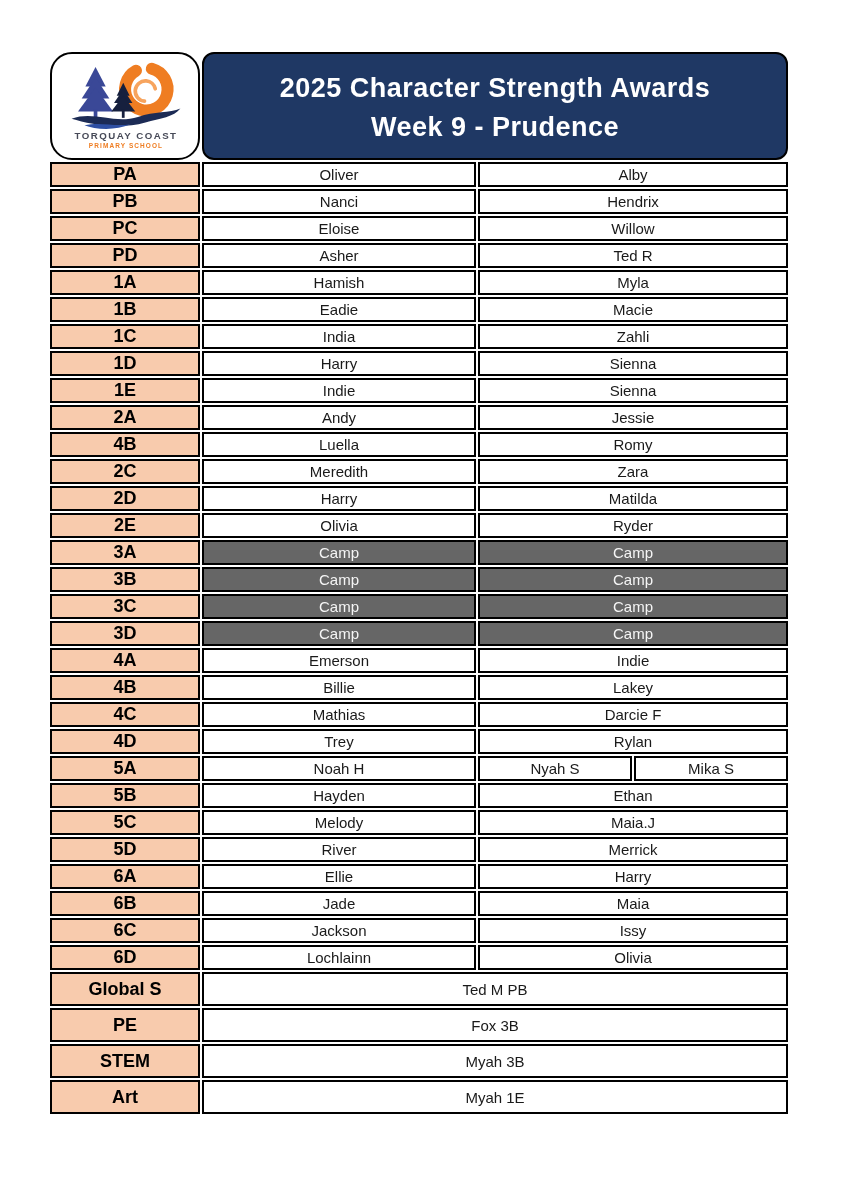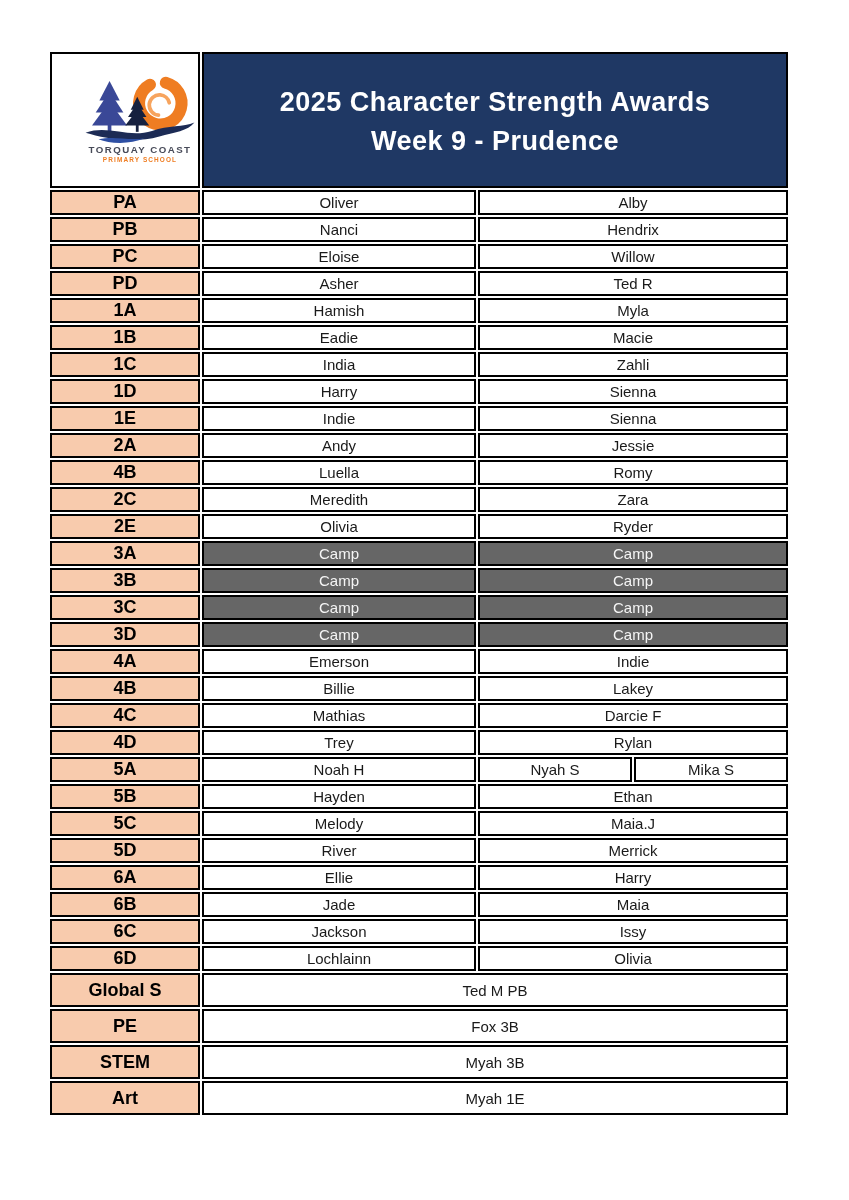--- a/index.html
+++ b/index.html
@@ -10,23 +10,23 @@
   }
   html,body{margin:0;padding:0;background:#ffffff;}
   body{width:849px;height:1200px;font-family:"Liberation Sans",sans-serif;}
   .sheet{position:relative;width:849px;height:1200px;background:#fff;overflow:hidden;}
   table.awards{
     position:absolute;left:48px;top:50px;width:742px;
     border-collapse:separate;border-spacing:2px;table-layout:fixed;
   }
   td{border:2px solid var(--border);box-sizing:border-box;padding:0 2px;
      text-align:center;vertical-align:middle;overflow:hidden;white-space:nowrap;}
-  .logo-cell{background:#fff;height:98px;padding:16px;}
+  .logo-cell{background:#fff;height:98px;padding:2px;border-radius:22px;}
   .title-cell{background:var(--navy);color:#fff;font-weight:bold;font-size:27px;
-              letter-spacing:0.5px;line-height:1.0;}
+              letter-spacing:0.5px;line-height:1.0;border-radius:12px;}
   .title-cell .t1{margin:14px 0 0 0;}
   .title-cell .t2{margin:12px 0 10px 0;}
   .label-cell{background:var(--peach);font-weight:bold;font-size:18px;height:24px;color:#000;}
   .name-cell{background:#fff;font-size:15px;height:24px;color:#1a1a1a;}
   tr.camp .name-cell{background:var(--camp-bg);color:var(--camp-text);}
   tr.tall .label-cell, tr.tall .name-cell{height:34px;}
   svg text{font-family:"Liberation Sans",sans-serif;}
 </style>
 </head>
 <body>
@@ -128,20 +128,25 @@
           <td class="label-cell">4B</td>
           <td class="name-cell">Luella</td>
           <td class="name-cell" colspan="2">Romy</td>
         </tr>
         <tr>
           <td class="label-cell">2C</td>
           <td class="name-cell">Meredith</td>
           <td class="name-cell" colspan="2">Zara</td>
         </tr>
         <tr>
+          <td class="label-cell">2D</td>
+          <td class="name-cell">Harry</td>
+          <td class="name-cell" colspan="2">Matilda</td>
+        </tr>
+        <tr>
           <td class="label-cell">2E</td>
           <td class="name-cell">Olivia</td>
           <td class="name-cell" colspan="2">Ryder</td>
         </tr>
         <tr class="camp">
           <td class="label-cell">3A</td>
           <td class="name-cell">Camp</td>
           <td class="name-cell" colspan="2">Camp</td>
         </tr>
         <tr class="camp">

